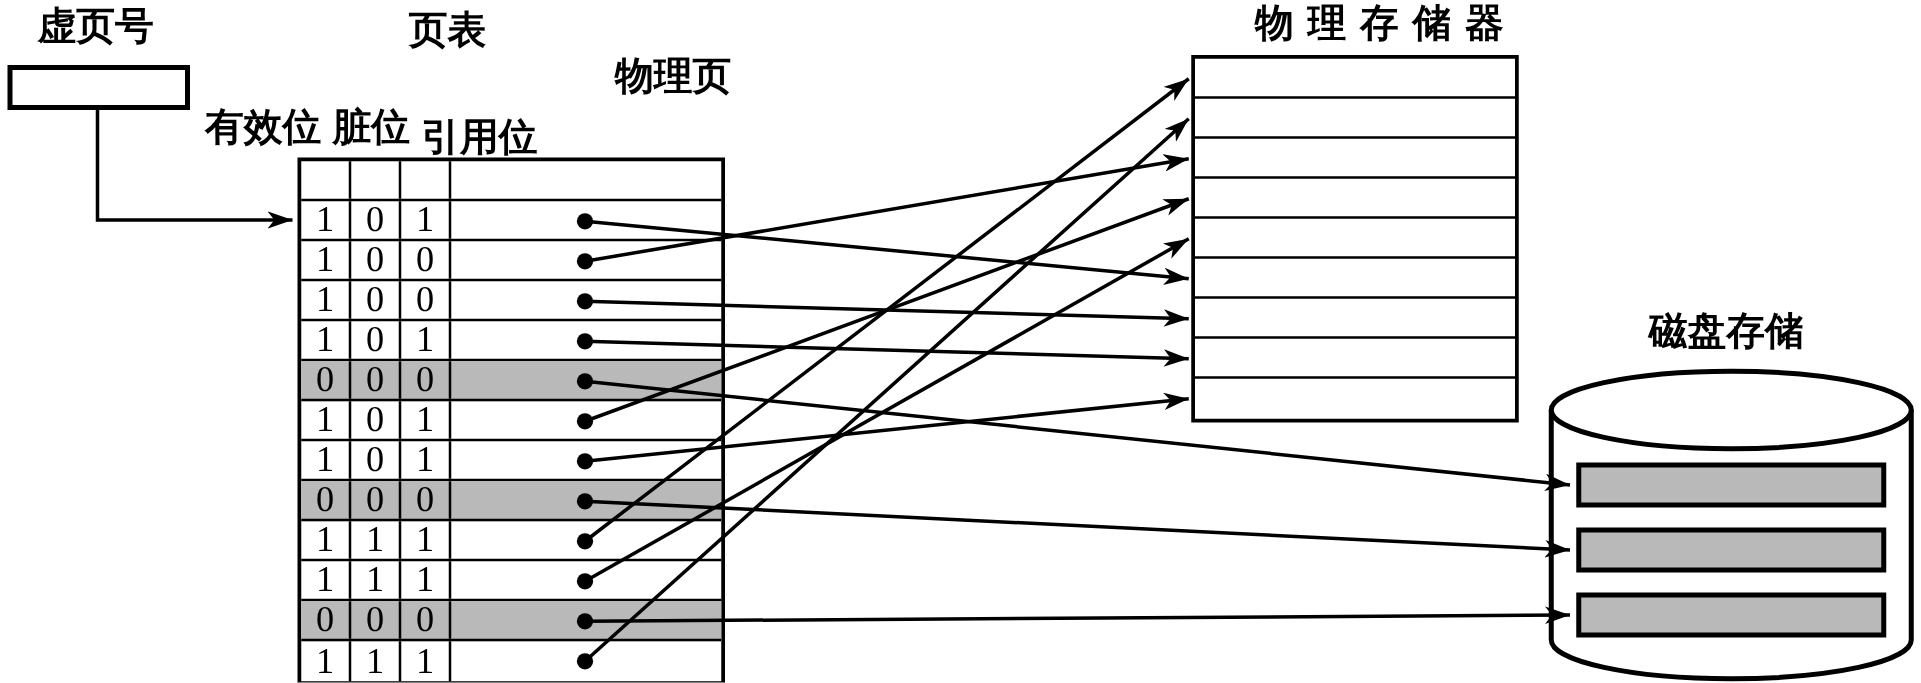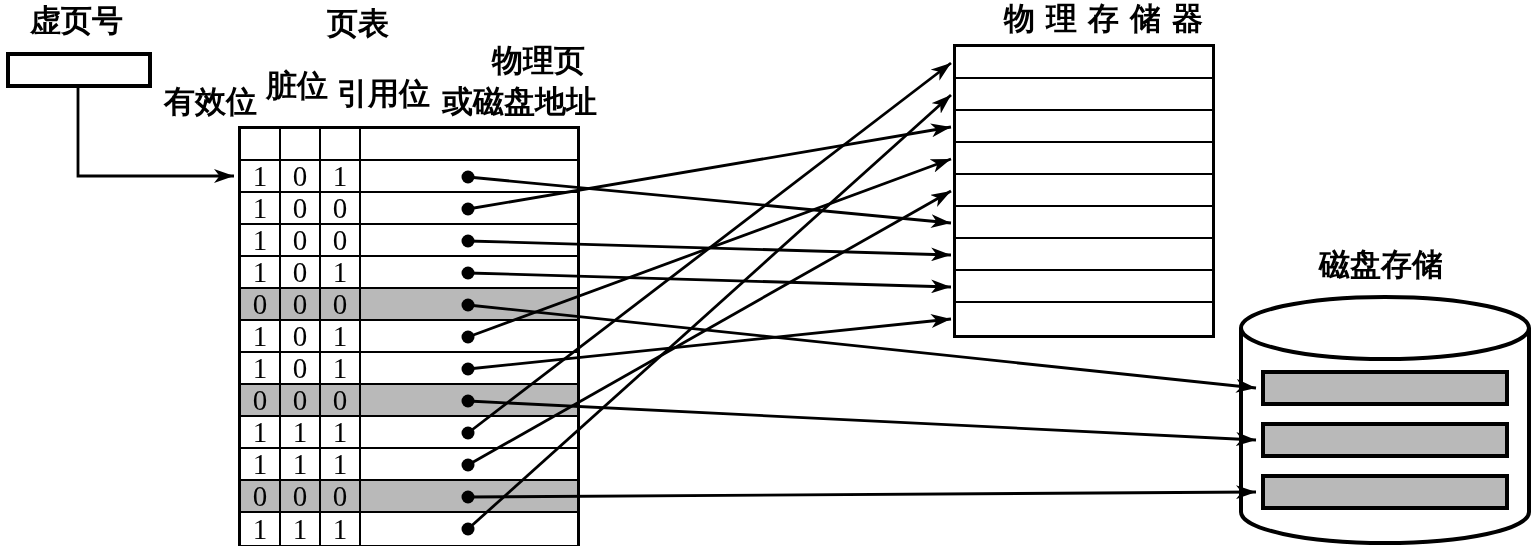--- a/index.html
+++ b/index.html
@@ -50,23 +50,22 @@
 
 <div class="canvas" id="canvas" style="--line: #000000; --bg: #ffffff; --gray: #b9b9b9;">
 
   <div class="label" style="left:30px; top:5px;">虚页号</div>
   <div id="vp-box"></div>
 
   <div class="label" style="left:327px; top:8px;">页表</div>
 
   <div class="label" style="left:492px; top:45px;">物理页</div>
   <div class="label" style="left:164px; top:86px;">有效位</div>
-  <div class="label" style="left:266px; top:70px;">脏位</div>
-  <div class="label" style="left:337px; top:78px;">引用位</div>
-  <div class="label" style="left:442px; top:86px;">或磁盘地址</div>
+  <div class="label" style="left:266px; top:86px;">脏位</div>
+  <div class="label" style="left:337px; top:94px;">引用位</div>
 
   <div class="label" style="left:1319px; top:249px;">磁盘存储</div>
   <div class="label" id="pm-title" style="left:1004px; top:3px;">物理存储器</div>
 
   <div id="page-table">
       <div class="pt-row">
         <div class="pt-cell bit"></div>
         <div class="pt-cell bit"></div>
         <div class="pt-cell bit"></div>
         <div class="pt-cell addr"></div>

